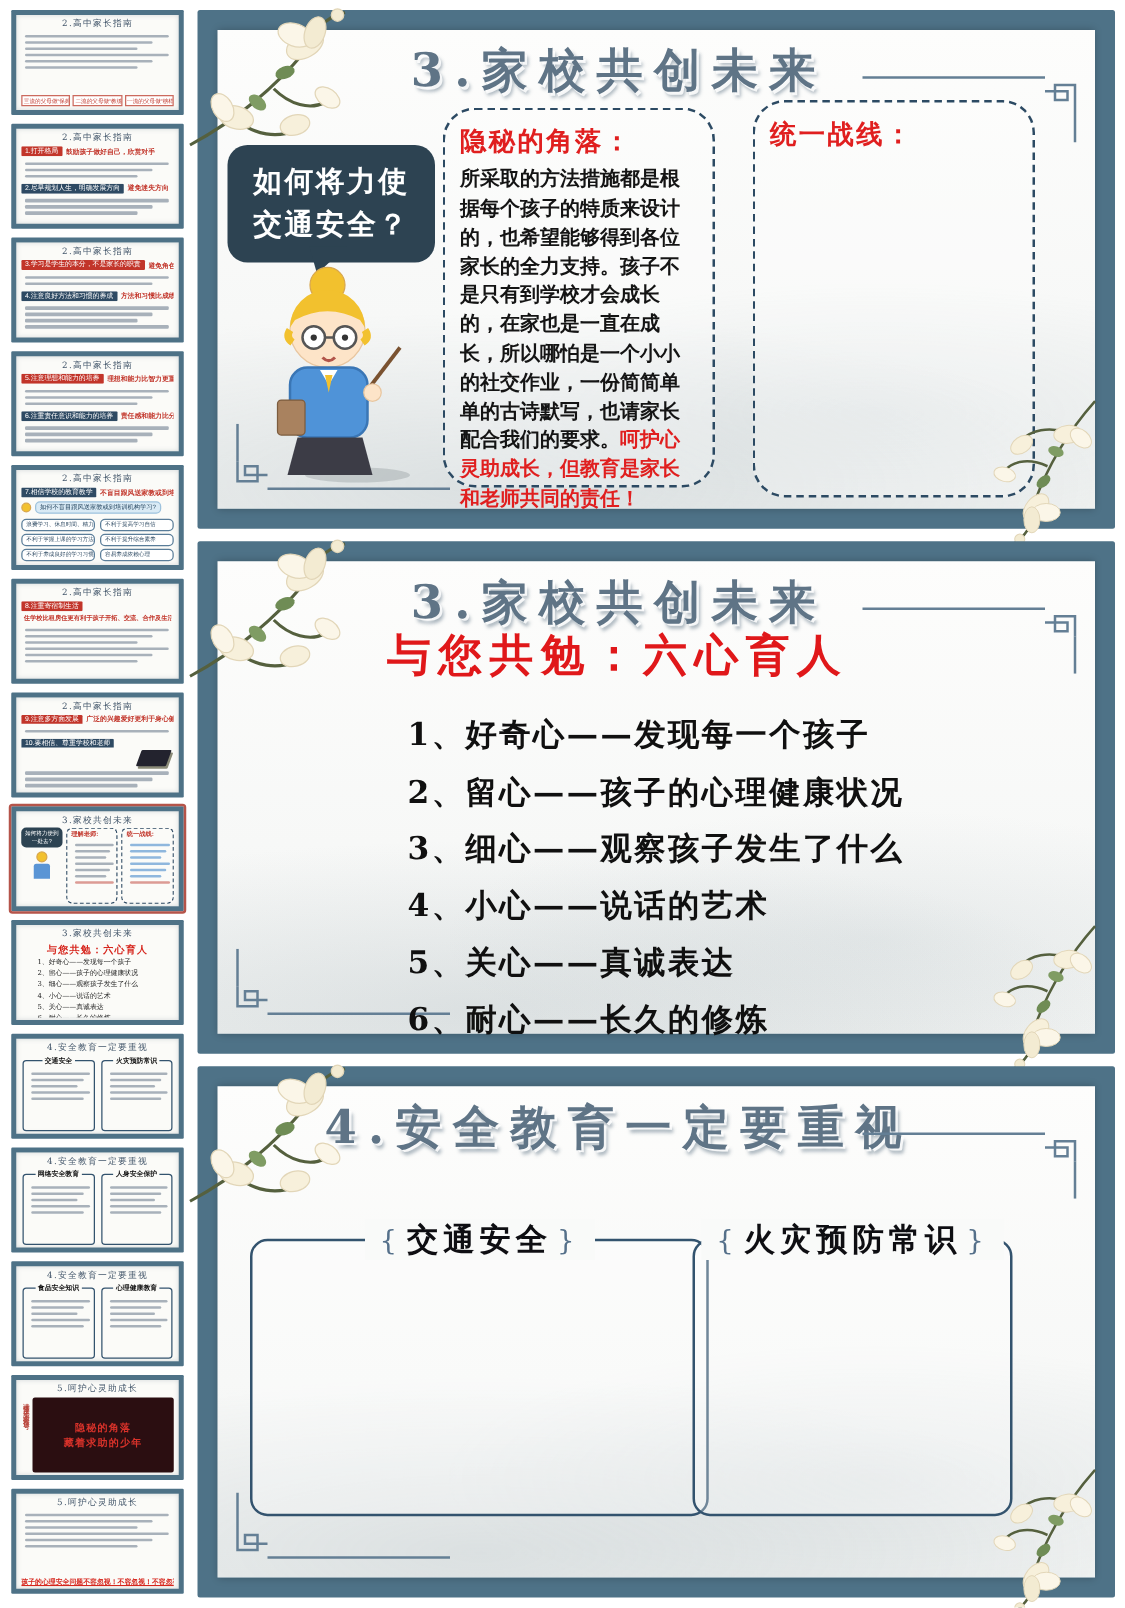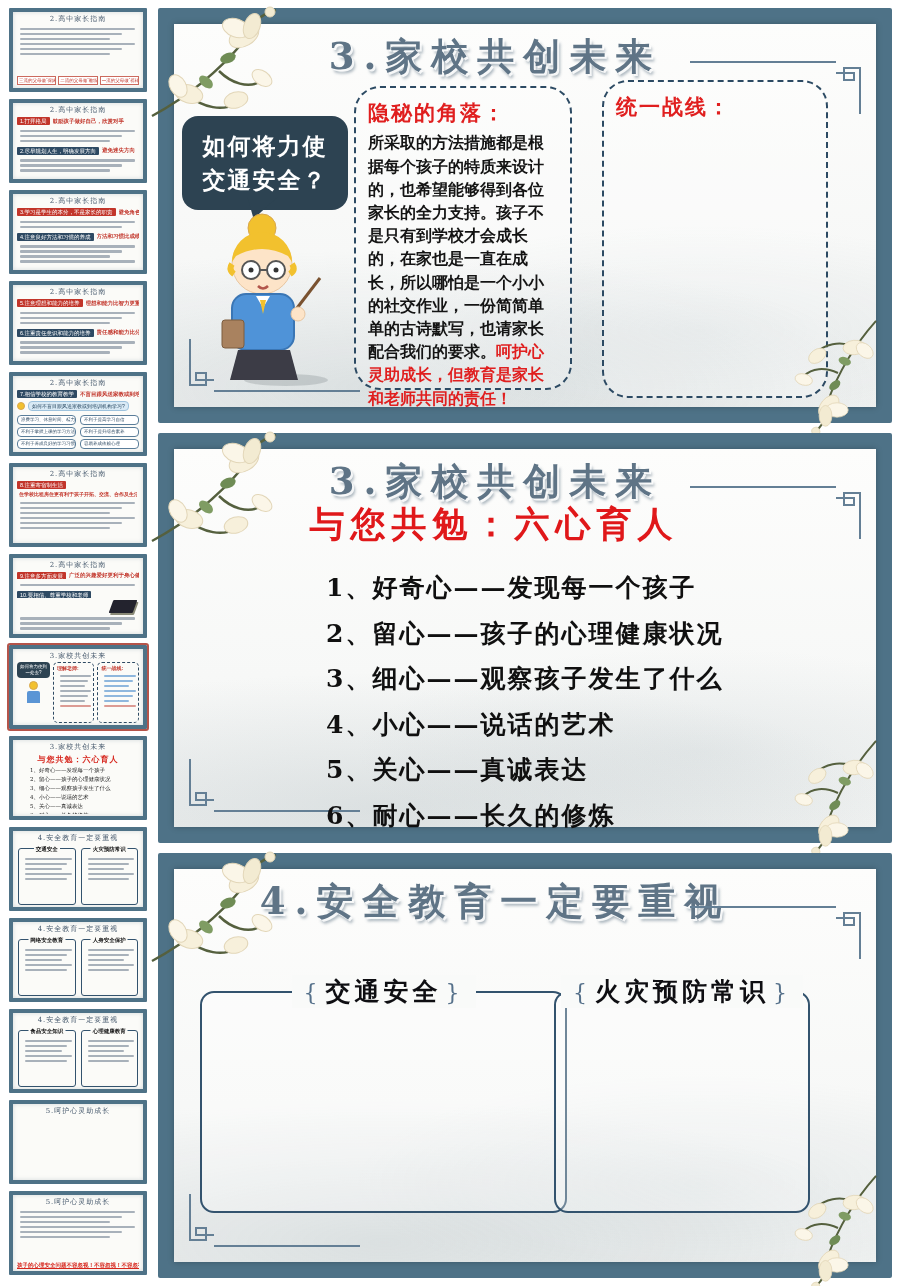--- a/index.html
+++ b/index.html
@@ -481,20 +481,27 @@
                 <div class="tline" style="width: 94%;"></div>
                 <div class="tline" style="width: 84%;"></div>
               </div>
             </div>
           </div>
         </div>
       </div>
       <div class="thumb">
         <div class="thumb-panel">
           <div class="thumb-title">5.呵护心灵助成长</div>
+          <div class="videorow">
+            <div class="vt-side">读懂孩子的求救信号</div>
+            <div class="vt-frame">
+              <div class="vt-line">隐秘的角落</div>
+              <div class="vt-line">藏着求助的少年</div>
+            </div>
+          </div>
         </div>
       </div>
       <div class="thumb">
         <div class="thumb-panel">
           <div class="thumb-title">5.呵护心灵助成长</div>
           <div class="tlines">
             <div class="tline" style="width: 94%;"></div>
             <div class="tline" style="width: 84%;"></div>
             <div class="tline" style="width: 74%;"></div>
             <div class="tline" style="width: 94%;"></div>

